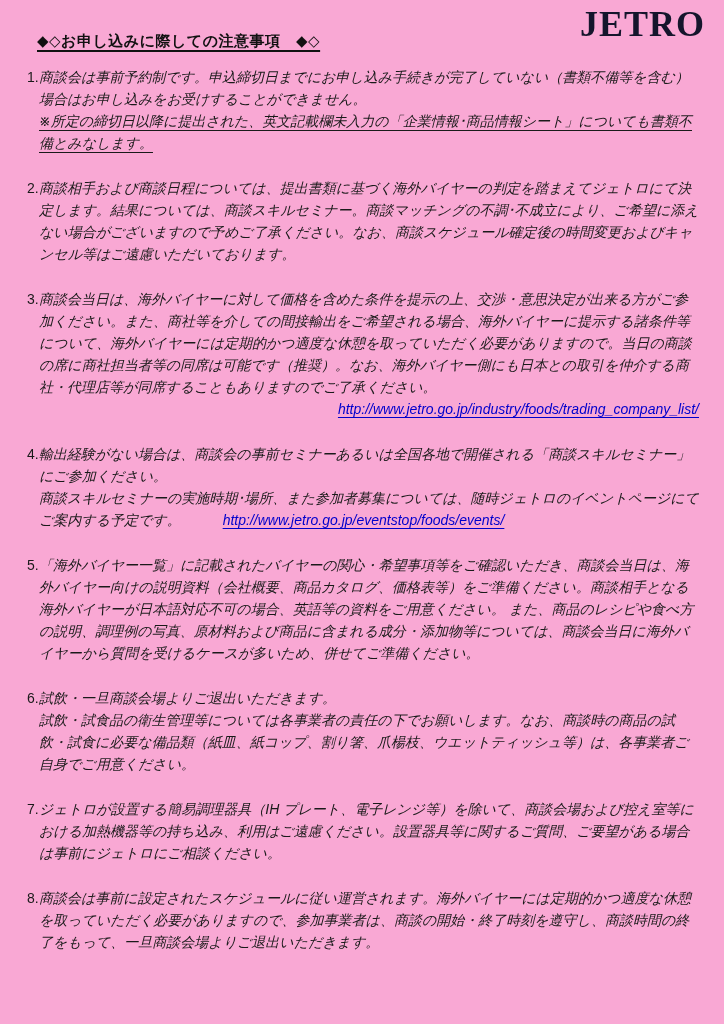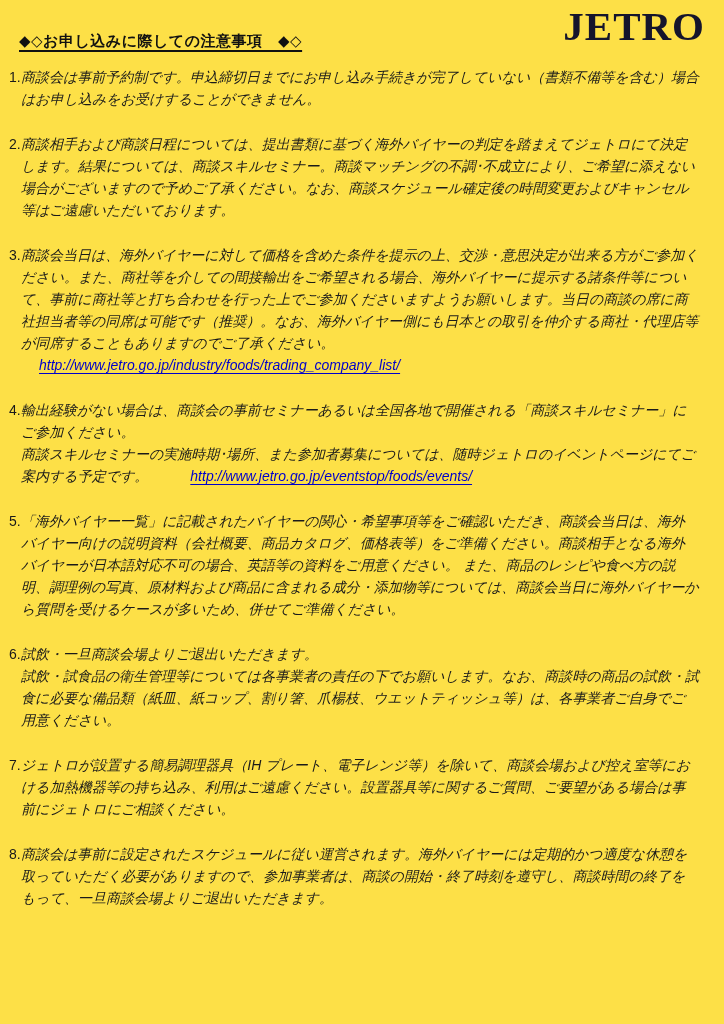--- a/index.html
+++ b/index.html
@@ -12,22 +12,22 @@
     height: 1024px;
     overflow: hidden;
     font-family: "Liberation Sans", "DejaVu Sans", sans-serif;
     color: #1a1a1a;
   }
   .page {
     position: relative;
     box-sizing: border-box;
     width: 724px;
     height: 1024px;
-    padding: 10px 25px 10px 9px;
-    background: #fde047;
+    padding: 10px 25px 10px 27px;
+    background: #f9a8d4;
   }
   .doc-header {
     position: relative;
     height: 48px;
   }
   .page-title {
     display: inline-block;
     margin-top: 22px;
     margin-left: 10px;
     font-size: 15px;
@@ -37,21 +37,21 @@
     text-underline-offset: 4px;
     text-decoration-thickness: 1.5px;
     letter-spacing: 0.5px;
   }
   .jetro-logo {
     position: absolute;
     top: -4px;
     right: -6px;
     font-family: "Liberation Serif", "DejaVu Serif", serif;
     font-weight: bold;
-    font-size: 41px;
+    font-size: 36px;
     letter-spacing: 1px;
     color: #15152c;
     line-height: 1;
   }
   .notice-list {
     margin-top: 8px;
   }
   .item {
     position: relative;
     padding-left: 12px;
@@ -75,45 +75,47 @@
   }
   a.doc-link {
     color: #0000cc;
     text-decoration: underline;
     text-underline-offset: 3px;
     cursor: pointer;
     word-break: break-all;
   }
   p.link-line {
     padding-left: 18px;
+    text-align: right;
   }
   a.inline-gap {
     margin-left: 42px;
   }
 </style>
 </head>
 <body>
 
 <div class="page">
   <div class="doc-header">
     <span class="page-title">◆◇お申し込みに際しての注意事項　◆◇</span>
     <span class="jetro-logo">JETRO</span>
   </div>
   <div class="notice-list">
       <div class="item">
         <span class="num">1.</span>
         <p class="block"><span>商談会は事前予約制です。申込締切日までにお申し込み手続きが完了していない（書類不備等を含む）場合はお申し込みをお受けすることができません。</span></p>
+        <p class="block"><span class="u">※所定の締切日以降に提出された、英文記載欄未入力の「企業情報･商品情報シート」についても書類不備とみなします。</span></p>
       </div>
       <div class="item">
         <span class="num">2.</span>
         <p class="block"><span>商談相手および商談日程については、提出書類に基づく海外バイヤーの判定を踏まえてジェトロにて決定します。結果については、商談スキルセミナー。商談マッチングの不調･不成立により、ご希望に添えない場合がございますので予めご了承ください。なお、商談スケジュール確定後の時間変更およびキャンセル等はご遠慮いただいております。</span></p>
       </div>
       <div class="item">
         <span class="num">3.</span>
-        <p class="block"><span>商談会当日は、海外バイヤーに対して価格を含めた条件を提示の上、交渉・意思決定が出来る方がご参加ください。また、商社等を介しての間接輸出をご希望される場合、海外バイヤーに提示する諸条件等について、事前に商社等と打ち合わせを行った上でご参加くださいますようお願いします。当日の商談の席に商社担当者等の同席は可能です（推奨）。なお、海外バイヤー側にも日本との取引を仲介する商社・代理店等が同席することもありますのでご了承ください。</span></p>
+        <p class="block"><span>商談会当日は、海外バイヤーに対して価格を含めた条件を提示の上、交渉・意思決定が出来る方がご参加ください。また、商社等を介しての間接輸出をご希望される場合、海外バイヤーに提示する諸条件等について、海外バイヤーには定期的かつ適度な休憩を取っていただく必要がありますので。当日の商談の席に商社担当者等の同席は可能です（推奨）。なお、海外バイヤー側にも日本との取引を仲介する商社・代理店等が同席することもありますのでご了承ください。</span></p>
         <p class="block link-line"><a class="doc-link">http://www.jetro.go.jp/industry/foods/trading_company_list/</a></p>
       </div>
       <div class="item">
         <span class="num">4.</span>
         <p class="block"><span>輸出経験がない場合は、商談会の事前セミナーあるいは全国各地で開催される「商談スキルセミナー」にご参加ください。</span></p>
         <p class="block"><span>商談スキルセミナーの実施時期･場所、また参加者募集については、随時ジェトロのイベントページにてご案内する予定です。</span><a class="doc-link inline-gap">http://www.jetro.go.jp/eventstop/foods/events/</a></p>
       </div>
       <div class="item">
         <span class="num">5.</span>
         <p class="block"><span>「海外バイヤー一覧」に記載されたバイヤーの関心・希望事項等をご確認いただき、商談会当日は、海外バイヤー向けの説明資料（会社概要、商品カタログ、価格表等）をご準備ください。商談相手となる海外バイヤーが日本語対応不可の場合、英語等の資料をご用意ください。 また、商品のレシピや食べ方の説明、調理例の写真、原材料および商品に含まれる成分・添加物等については、商談会当日に海外バイヤーから質問を受けるケースが多いため、併せてご準備ください。</span></p>

